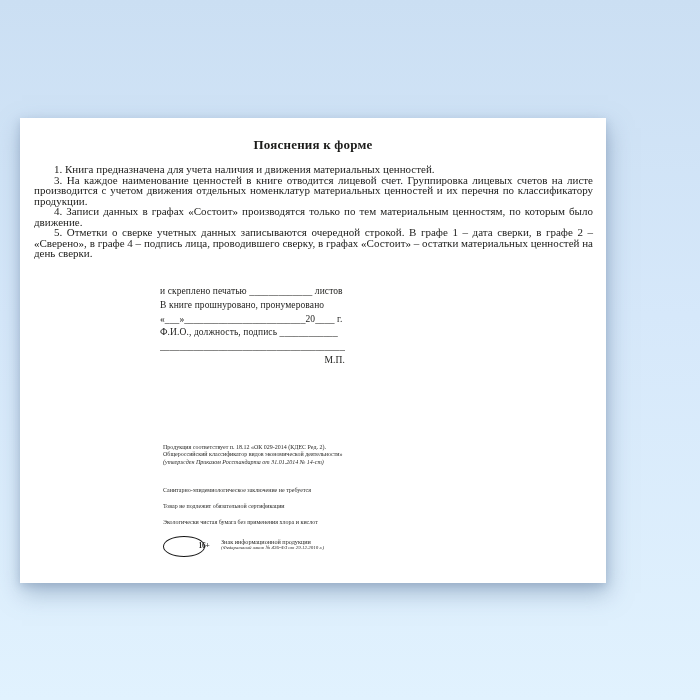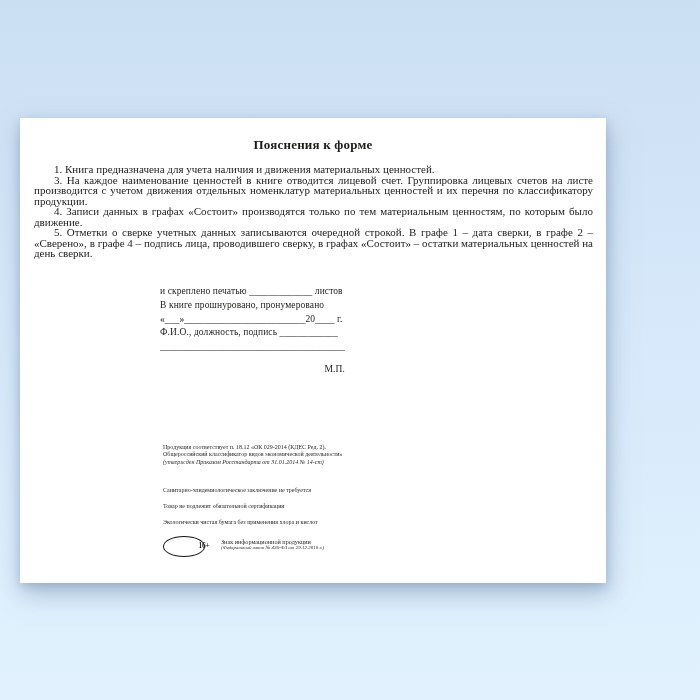--- a/index.html
+++ b/index.html
@@ -29,21 +29,21 @@
   .paragraphs{
     position:absolute;top:46px;left:14px;right:13px;
     font-size:11px;line-height:10.5px;text-align:justify;
   }
   .paragraphs p{margin:0;text-indent:20px;}
   .binding-block{
     position:absolute;left:140px;top:167px;width:185px;
     font-size:9.5px;line-height:13.8px;letter-spacing:.1px;
   }
   .binding-block .bl{white-space:nowrap;overflow:hidden;}
-  .stamp-label{margin-top:9px;text-align:right;font-size:9.5px;}
+  .stamp-label{text-align:right;font-size:9.5px;}
   .fine-print{
     position:absolute;left:143px;top:326px;width:300px;
     font-size:6px;line-height:7.4px;color:#2a2a28;
   }
   .fp-line{white-space:nowrap;}
   .italic{font-style:italic;}
   .mt-lg{margin-top:21px;}
   .mt-sm{margin-top:8.6px;}
   .age-row{margin-top:9px;display:flex;align-items:flex-start;}
   .age-icon{

